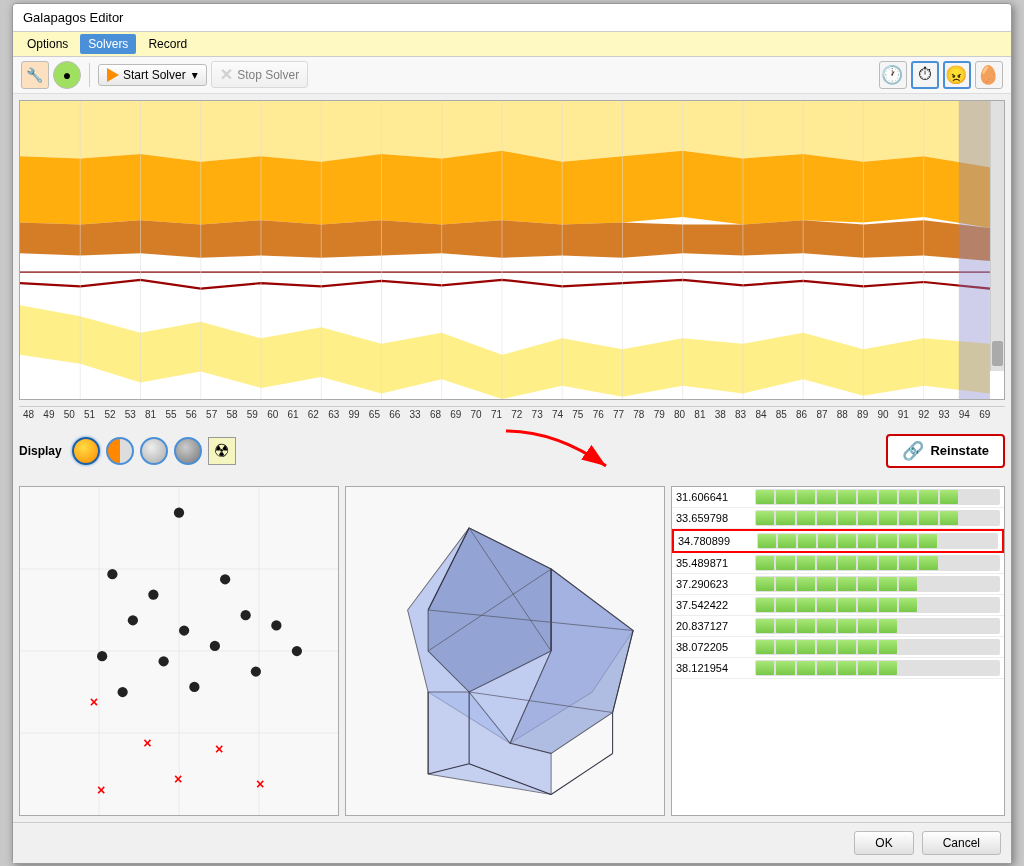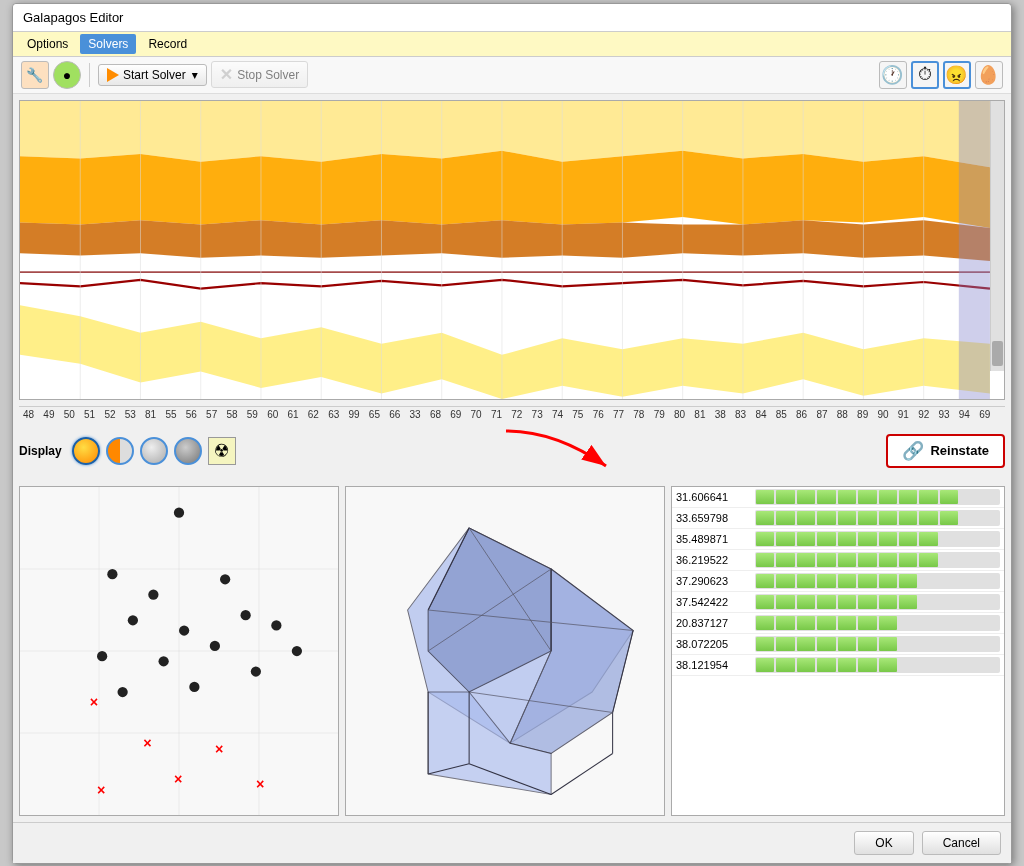--- a/index.html
+++ b/index.html
@@ -504,39 +504,39 @@
               <div class="bar-segment" style="flex: 1 1 0%;"></div>
               <div class="bar-segment" style="flex: 1 1 0%;"></div>
               <div class="bar-segment" style="flex: 1 1 0%;"></div>
               <div class="bar-segment" style="flex: 1 1 0%;"></div>
               <div class="bar-segment" style="flex: 1 1 0%;"></div>
               <div class="bar-segment" style="flex: 1 1 0%;"></div>
               <div class="bar-segment" style="flex: 1 1 0%; background: rgb(224, 224, 224);"></div>
               <div class="bar-segment" style="flex: 1 1 0%; background: rgb(224, 224, 224);"></div>
             </div>
           </div>
+          <div class="value-row highlighted">
+            <span class="value-num">34.780899</span>
+            <div class="bar-track">
+              <div class="bar-segment" style="flex: 1 1 0%;"></div>
+              <div class="bar-segment" style="flex: 1 1 0%;"></div>
+              <div class="bar-segment" style="flex: 1 1 0%;"></div>
+              <div class="bar-segment" style="flex: 1 1 0%;"></div>
+              <div class="bar-segment" style="flex: 1 1 0%;"></div>
+              <div class="bar-segment" style="flex: 1 1 0%;"></div>
+              <div class="bar-segment" style="flex: 1 1 0%;"></div>
+              <div class="bar-segment" style="flex: 1 1 0%;"></div>
+              <div class="bar-segment" style="flex: 1 1 0%;"></div>
+              <div class="bar-segment" style="flex: 1 1 0%; background: rgb(224, 224, 224);"></div>
+              <div class="bar-segment" style="flex: 1 1 0%; background: rgb(224, 224, 224);"></div>
+              <div class="bar-segment" style="flex: 1 1 0%; background: rgb(224, 224, 224);"></div>
+            </div>
+          </div>
           <div class="value-row">
             <span class="value-num">35.489871</span>
-            <div class="bar-track">
-              <div class="bar-segment" style="flex: 1 1 0%;"></div>
-              <div class="bar-segment" style="flex: 1 1 0%;"></div>
-              <div class="bar-segment" style="flex: 1 1 0%;"></div>
-              <div class="bar-segment" style="flex: 1 1 0%;"></div>
-              <div class="bar-segment" style="flex: 1 1 0%;"></div>
-              <div class="bar-segment" style="flex: 1 1 0%;"></div>
-              <div class="bar-segment" style="flex: 1 1 0%;"></div>
-              <div class="bar-segment" style="flex: 1 1 0%;"></div>
-              <div class="bar-segment" style="flex: 1 1 0%;"></div>
-              <div class="bar-segment" style="flex: 1 1 0%; background: rgb(224, 224, 224);"></div>
-              <div class="bar-segment" style="flex: 1 1 0%; background: rgb(224, 224, 224);"></div>
-              <div class="bar-segment" style="flex: 1 1 0%; background: rgb(224, 224, 224);"></div>
-            </div>
-          </div>
-          <div class="value-row">
-            <span class="value-num">36.219522</span>
             <div class="bar-track">
               <div class="bar-segment" style="flex: 1 1 0%;"></div>
               <div class="bar-segment" style="flex: 1 1 0%;"></div>
               <div class="bar-segment" style="flex: 1 1 0%;"></div>
               <div class="bar-segment" style="flex: 1 1 0%;"></div>
               <div class="bar-segment" style="flex: 1 1 0%;"></div>
               <div class="bar-segment" style="flex: 1 1 0%;"></div>
               <div class="bar-segment" style="flex: 1 1 0%;"></div>
               <div class="bar-segment" style="flex: 1 1 0%;"></div>
               <div class="bar-segment" style="flex: 1 1 0%;"></div>

